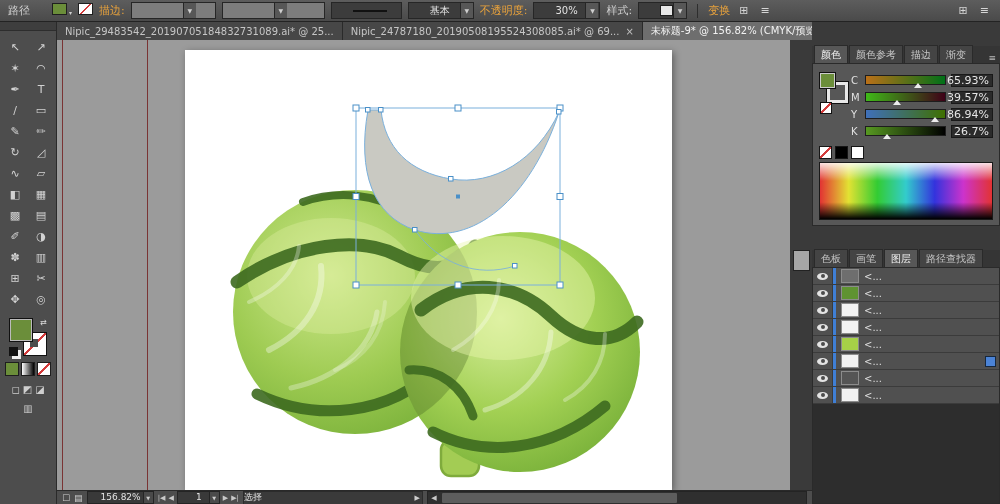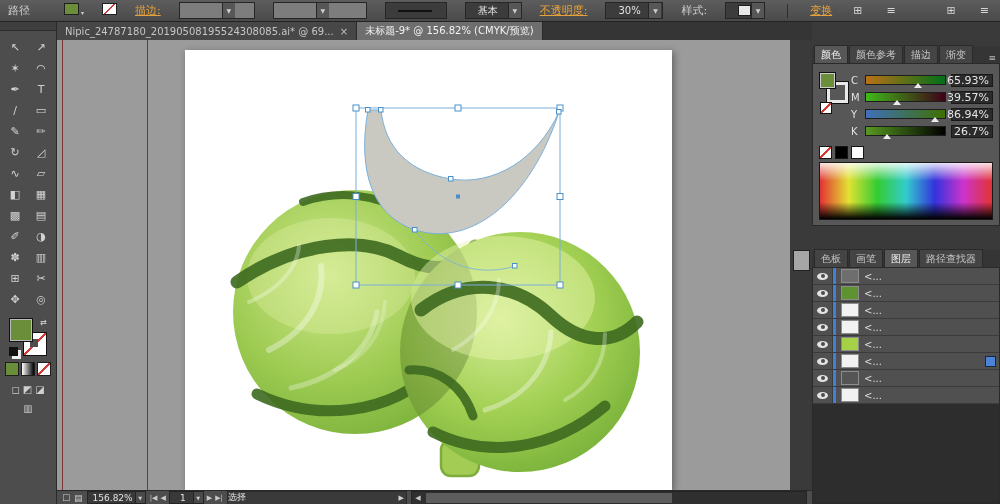--- a/index.html
+++ b/index.html
@@ -3,25 +3,25 @@
 <meta charset="utf-8">
 <style>
   html,body{margin:0;padding:0;width:1000px;height:504px;overflow:hidden;
     background:#3a3a3a;font-family:"DejaVu Sans","Liberation Sans",sans-serif;
     font-size:11px;color:#d8d8d8;-webkit-user-select:none;user-select:none}
   #app{position:relative;width:1000px;height:504px}
 
   
   #control-bar{position:absolute;left:0;top:0;width:1000px;height:22px;
     background:linear-gradient(#5d5d5d,#4a4a4a);border-bottom:1px solid #232323;
-    display:flex;align-items:center;gap:18px;padding:0 8px;box-sizing:border-box;z-index:10}
+    display:flex;align-items:center;gap:6px;padding:0 8px;box-sizing:border-box;z-index:10}
   .cb-label{color:#cfcfcf;white-space:nowrap}
-  .cb-link{color:#e8a23c;text-decoration:underline;white-space:nowrap;cursor:pointer}
+  .cb-link{color:#e8a23c;white-space:nowrap;cursor:pointer}
   .cb-sep{width:1px;height:14px;background:#2e2e2e;margin:0 4px}
-  .cb-combo{display:flex;align-items:center;height:15px;border:1px solid #262626;background:#3c3c3c;padding-left:12px}
+  .cb-combo{display:flex;align-items:center;height:15px;border:1px solid #262626;background:#3c3c3c;padding-left:21px}
   .cb-combo.light{background:#7d7d7d}
   .cb-combo .val{min-width:30px;color:#e2e2e2;font-size:10px}
   .dd-btn{width:12px;height:15px;background:#575757;border-left:1px solid #262626;
     display:flex;align-items:center;justify-content:center;font-size:6px;color:#d0d0d0}
   .mini-dd{font-size:6px;color:#d0d0d0;margin-left:2px}
   .swatch{display:inline-block;width:15px;height:12px;border:1px solid #1f1f1f;box-sizing:border-box}
   .fill-green{background:#6b8e3a}
   .none-sw{background:linear-gradient(-45deg,#fff 44%,#d33b3b 44%,#d33b3b 56%,#fff 56%)}
   .tiny-white{width:13px;height:11px;background:#e8e8e8}
   .brush-line{display:inline-block;width:34px;height:2px;background:#111;margin-right:4px}
@@ -116,21 +116,21 @@
   .l-thumb{width:16px;height:12px;border:1px solid #8c8c8c;margin:0 5px;background:#eee}
   .l-label{font-size:10px;color:#dedede}
   .target-box{margin-left:auto;margin-right:3px;width:9px;height:9px;background:#4b83d6;border:1px solid #16283f}
   #layers-filler{flex:1;background:#2d2d2d}
 
   
   #status-bar{position:absolute;left:57px;bottom:0;width:755px;height:14px;background:#4d4d4d;
     border-top:1px solid #292929;display:flex;align-items:center;gap:4px;padding:0 5px;
     box-sizing:border-box;font-size:9px;z-index:9}
   .sb-icon{color:#cdcdcd;font-size:9px}
-  .sb-box{display:flex;align-items:center;height:11px;background:#393939;border:1px solid #242424;padding-left:5px}
+  .sb-box{display:flex;align-items:flex-start;height:11px;background:#393939;border:1px solid #242424;padding-left:13px}
   .sb-box .v{color:#e3e3e3;font-size:9px;min-width:26px}
   .sb-dd{width:9px;height:11px;display:flex;align-items:center;justify-content:center;
     background:#4a4a4a;border-left:1px solid #242424;font-size:5px;color:#ccc;margin-left:2px}
   .vcr{display:flex;align-items:center;gap:3px;color:#c9c9c9;font-size:7px}
   #status-strip{position:relative;width:178px;height:12px;background:#3a3a3a;border:1px solid #2b2b2b;
     display:flex;align-items:center;justify-content:flex-start;color:#e0e0e0;font-size:9px}
   #status-strip .flyout{position:absolute;right:2px;font-size:7px;color:#cfcfcf}
   #h-scrollbar{flex:1;height:12px;background:#2f2f2f;border:1px solid #242424;position:relative;
     display:flex;align-items:center}
   .scroll-btn{width:12px;text-align:center;font-size:7px;color:#c9c9c9}
@@ -174,20 +174,23 @@
     <span class="cb-sep"></span>
     <span class="cb-link">变换</span>
     <span class="cb-icon">⊞</span>
     <span class="cb-icon">≡</span>
     <span style="margin-left:auto"></span>
     <span class="cb-icon">⊞</span>
     <span class="cb-icon">≡</span>
   </div>
 
   <div id="tab-bar">
+    <div class="doc-tab">
+        <span>Nipic_29483542_20190705184832731089.ai* @ 25...</span>
+      </div>
     <div class="doc-tab">
         <span>Nipic_24787180_20190508195524308085.ai* @ 69...</span>
         <span class="tab-close">×</span>
       </div>
     <div class="doc-tab active">
         <span>未标题-9* @ 156.82% (CMYK/预览)</span>
       </div>
   </div>
 
   <div id="left-toolbar">

